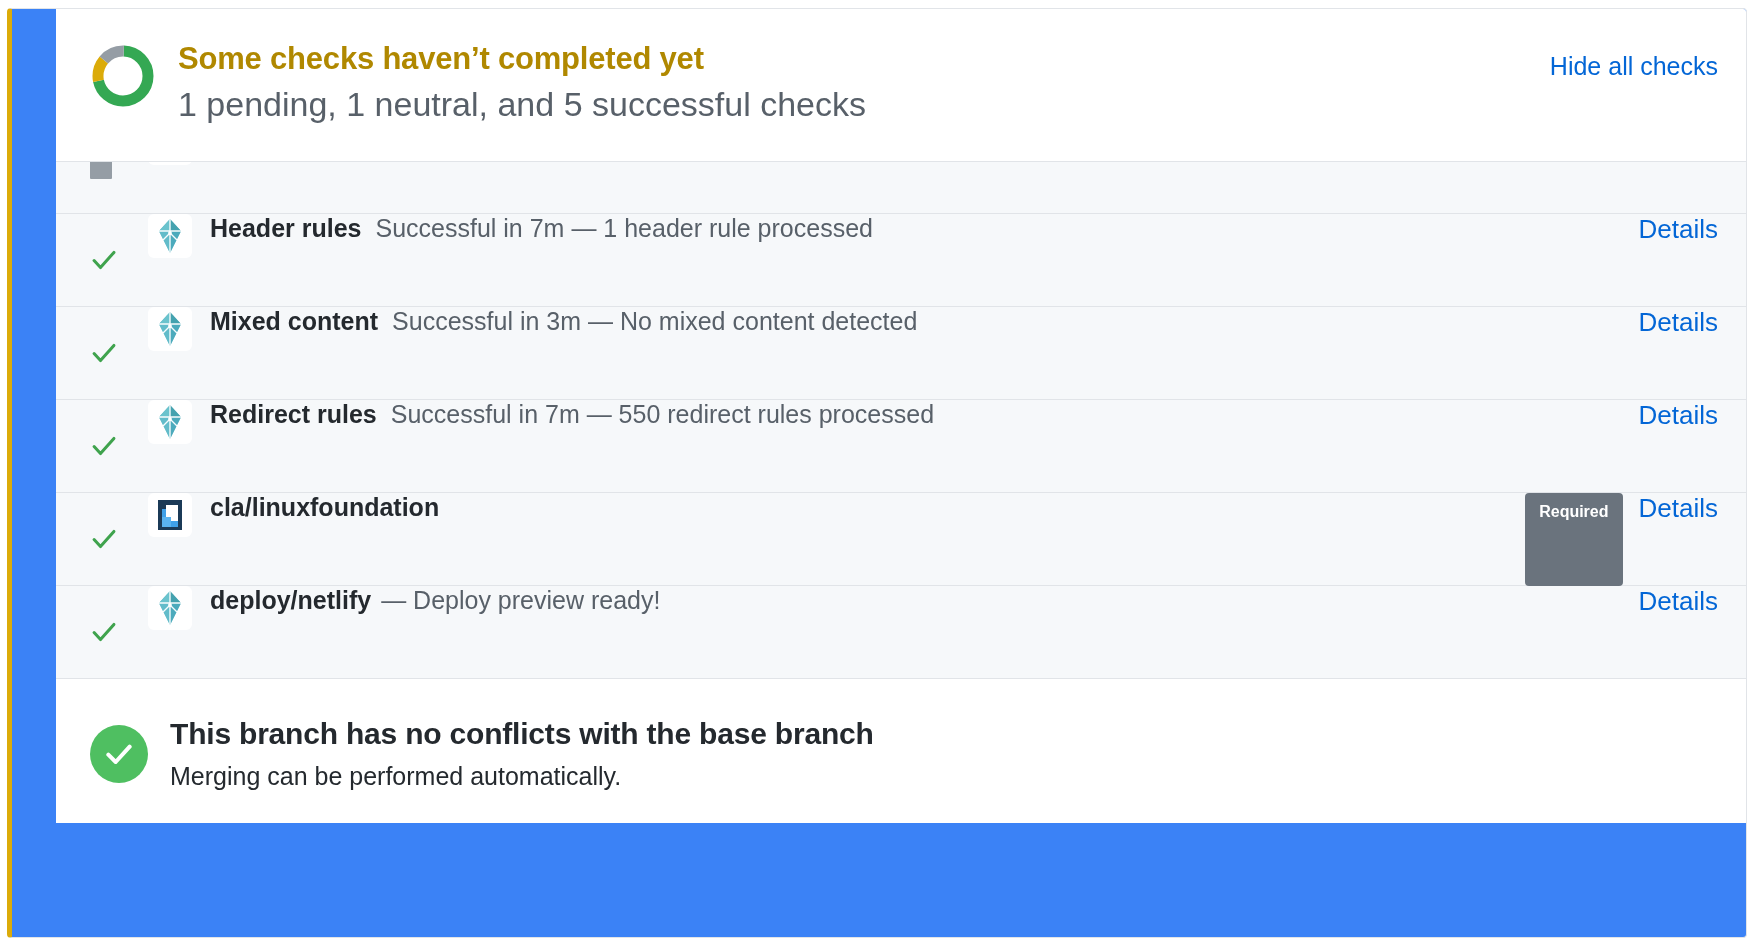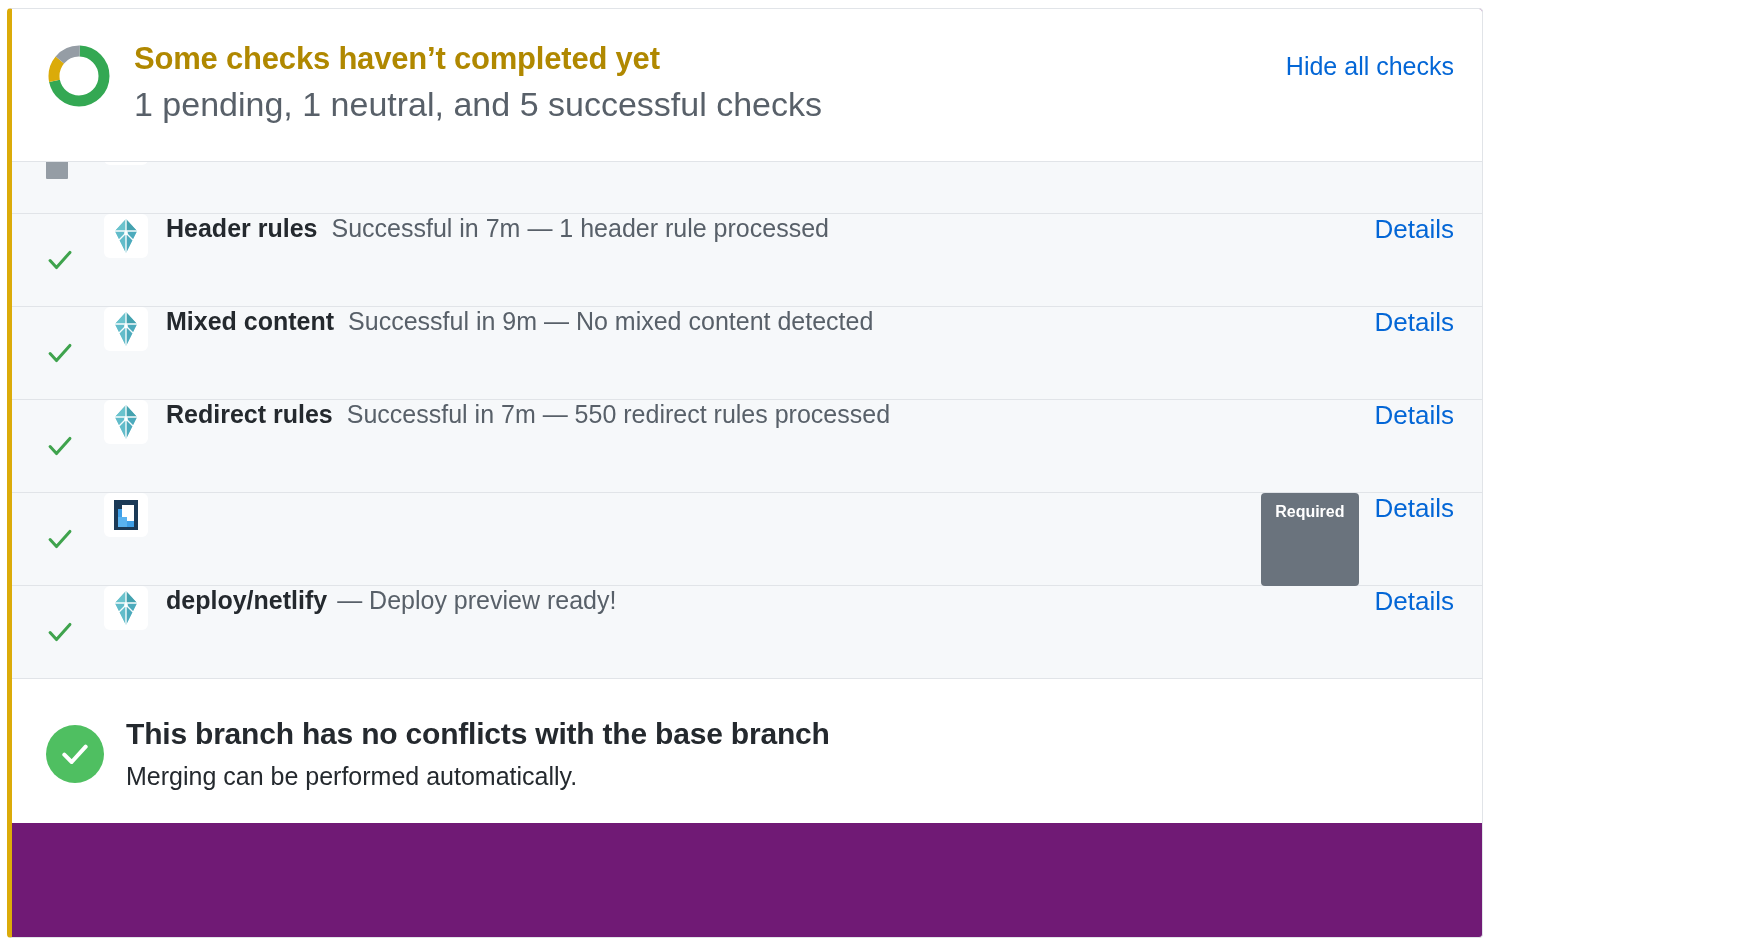--- a/index.html
+++ b/index.html
@@ -18,27 +18,28 @@
     height: 946px;
     background: #ffffff;
     overflow: hidden;
   }
 
   
   .merge-box {
     position: absolute;
     left: 7px;
     top: 8px;
-    width: 1476px;
+    width: 1740px;
     height: 930px;
-    background: #701a75;
+    background: #3b82f6;
     border: 1px solid #e1e4e8;
     border-left: 5px solid #dbab09;
     border-radius: 4px;
     overflow: hidden;
+    padding-left: 44px;
   }
 
   
   .status-header {
     position: relative;
     height: 152px;
     background: #ffffff;
     padding: 28px 34px 0 34px;
     display: flex;
     align-items: flex-start;
@@ -339,21 +340,21 @@
                 <path d="M20 15 L31 15 L20 37 Z" fill="#4aa9bb" opacity="0.9"></path>
                 <path d="M20 15 L9 15 L20 37 Z" fill="#63bccb" opacity="0.9"></path>
               </g>
               <g stroke="#ffffff" stroke-width="1.4" fill="none" opacity="0.95">
                 <path d="M20 3 L20 37 M9 15 L31 15 M20 17 L13 24 M20 17 L27 24 M20 17 L20 9"></path>
               </g>
               <circle cx="20" cy="17" r="1.9" fill="#ffffff"></circle>
             </svg>
           </div>
           <span class="check-name">Mixed content</span>
-          <span class="check-desc">Successful in 9m — No mixed content detected</span>
+          <span class="check-desc">Successful in 3m — No mixed content detected</span>
           <span class="row-spacer"></span>
           <a class="details-link" href="#">Details</a>
         </div>
       </div>
 
       <div class="check-row">
         <div class="row-inner">
           <div class="status-icon">
             <svg class="icon-check" viewBox="0 0 24 24">
               <path d="M3.5 12.5 L9 18.5 L20.5 5.5" fill="none" stroke="#3fa34d" stroke-width="2.6" stroke-linecap="round" stroke-linejoin="round"></path>
@@ -389,20 +390,21 @@
             </svg>
           </div>
           <div class="avatar">
             <svg viewBox="0 0 40 40">
               <rect x="8" y="5" width="24" height="30" fill="#1b3a57"></rect>
               <rect x="12" y="14" width="16" height="18" fill="#3fa0e8"></rect>
               <rect x="16" y="10" width="12" height="16" fill="#ffffff"></rect>
               <rect x="12" y="22" width="9" height="10" fill="#5ab3f0"></rect>
             </svg>
           </div>
+          <span class="check-name">cla/linuxfoundation</span>
           <span class="row-spacer"></span>
           <span class="required-badge">Required</span>
           <a class="details-link" href="#">Details</a>
         </div>
       </div>
 
       <div class="check-row">
         <div class="row-inner">
           <div class="status-icon">
             <svg class="icon-check" viewBox="0 0 24 24">

